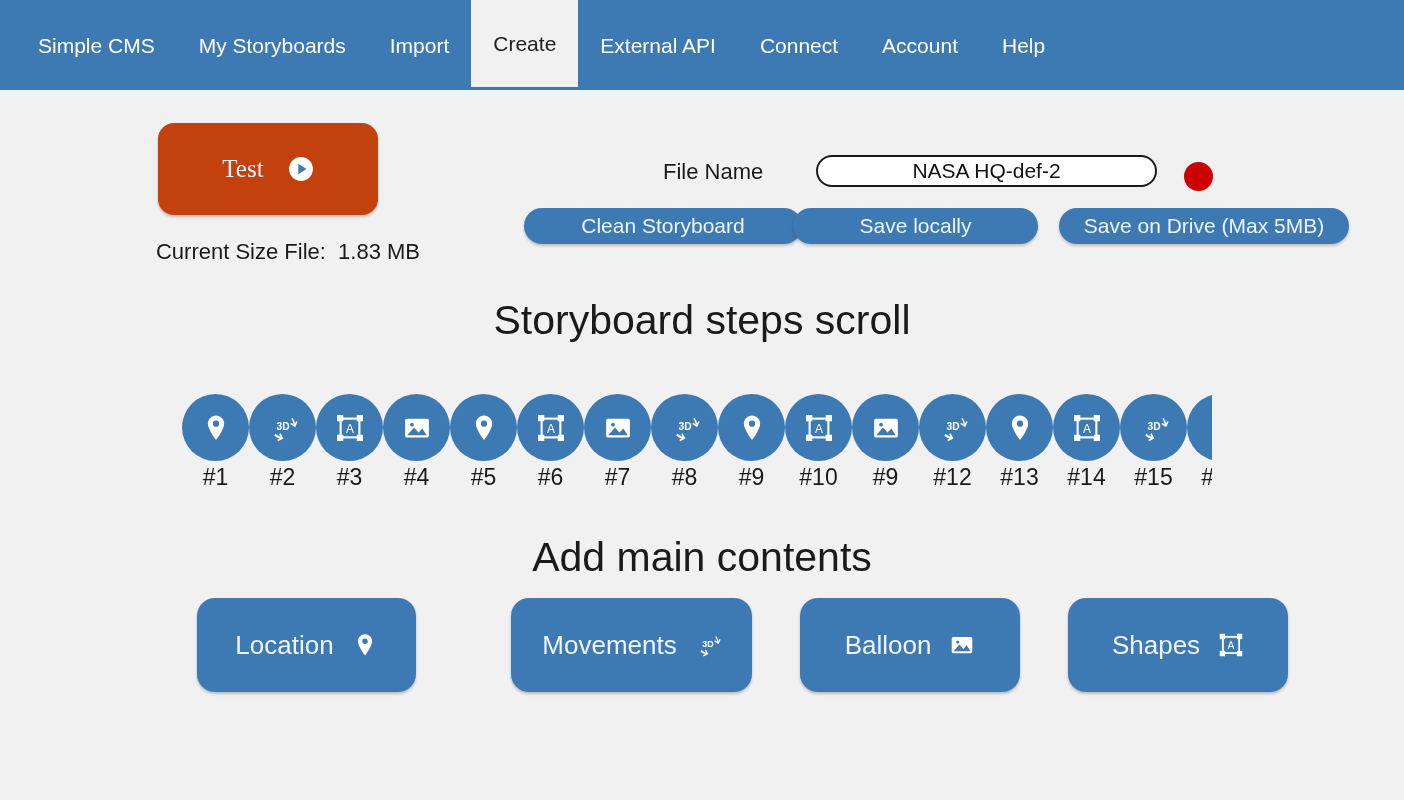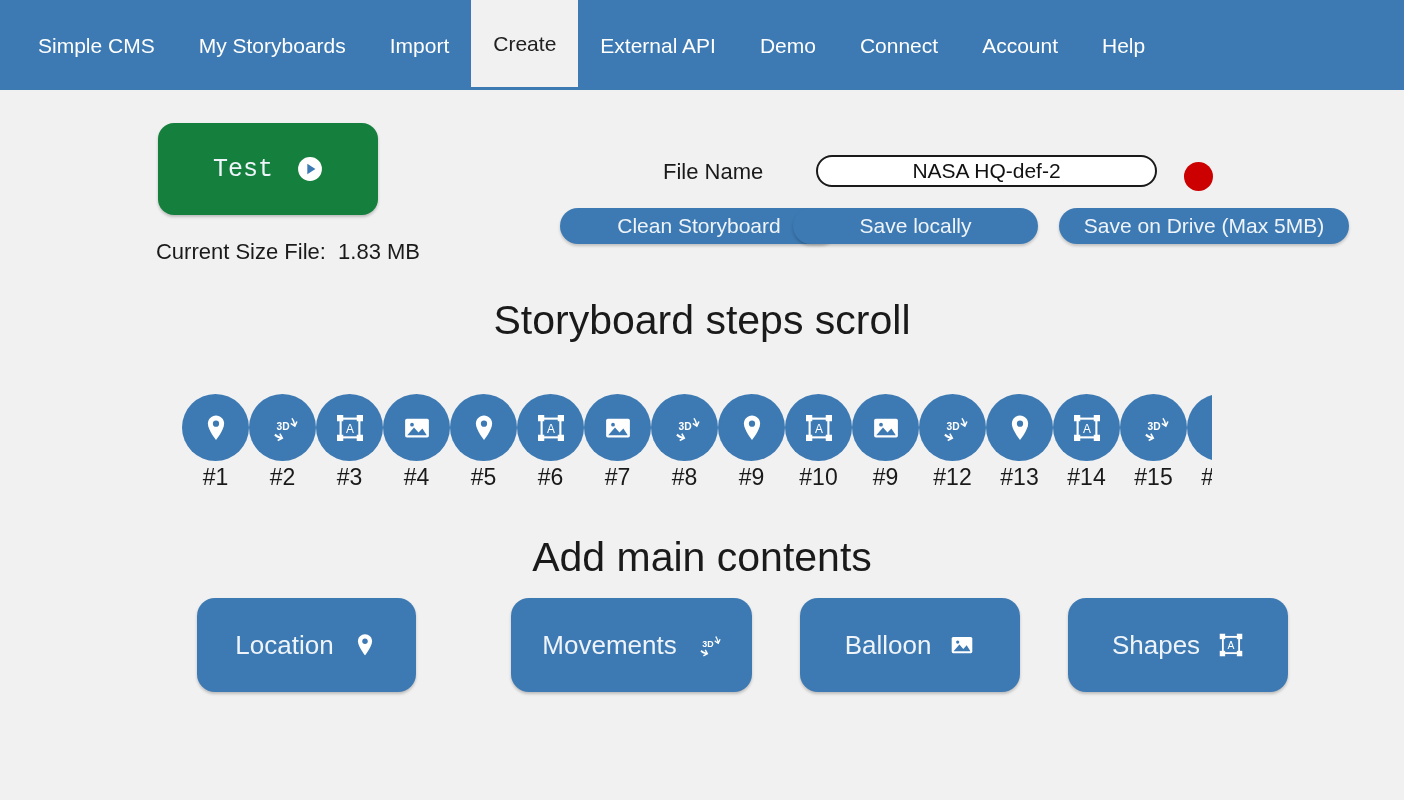--- a/index.html
+++ b/index.html
@@ -34,24 +34,24 @@
     color: #212121;
     border-bottom: 3px solid #3d7ab3;
   }
   .nav-spacer-left  { flex: 0 0 16px; background: #3d7ab3; }
   .nav-spacer-right { flex: 1 1 auto; background: #3d7ab3; }
 
   
   .test-btn {
     position: absolute; left: 158px; top: 123px;
     width: 220px; height: 92px;
-    background: #15803d;
+    background: #c2410c;
     border: none; border-radius: 16px;
     color: #eef4f9;
-    font-family: Liberation Mono, monospace;
+    font-family: Liberation Serif, serif;
     font-size: 25px;
     display: flex; align-items: center; justify-content: center;
     gap: 24px;
     cursor: pointer;
     box-shadow: 0 2px 3px rgba(0,0,0,0.22);
     text-align: center;
   }
   .play-icon { display: block; width: 26px; height: 26px; }
 
   .size-file {
@@ -89,21 +89,21 @@
     background: #3d7ab3;
     border: none; border-radius: 18px;
     color: #eef4f9;
     font-family: "Liberation Sans", sans-serif;
     font-size: 21px;
     display: flex; align-items: center; justify-content: center;
     cursor: pointer;
     box-shadow: 0 2px 3px rgba(0,0,0,0.20);
     white-space: nowrap;
   }
-  #btn-clean  { left: 524px;  top: 208px; width: 278px; margin-left: 36px; }
+  #btn-clean  { left: 524px;  top: 208px; width: 278px; }
   #btn-local  { left: 793px;  top: 208px; width: 245px; }
   #btn-drive  { left: 1059px; top: 208px; width: 290px; }
 
   
   .section-title {
     position: absolute; left: 0; width: 1404px;
     text-align: center;
     font-size: 41px; font-weight: 400; color: #1a1a1a;
   }
   #title-steps    { top: 297px; }
@@ -169,23 +169,20 @@
   <div class="nav-item">
       <span>Import</span>
     </div>
   <div class="nav-item active">
       <span>Create</span>
     </div>
   <div class="nav-item">
       <span>External API</span>
     </div>
   <div class="nav-item">
-      <span>Demo</span>
-    </div>
-  <div class="nav-item">
       <span>Connect</span>
     </div>
   <div class="nav-item">
       <span>Account</span>
     </div>
   <div class="nav-item">
       <span>Help</span>
     </div>
   <div class="nav-spacer-right"></div>
 </div>

